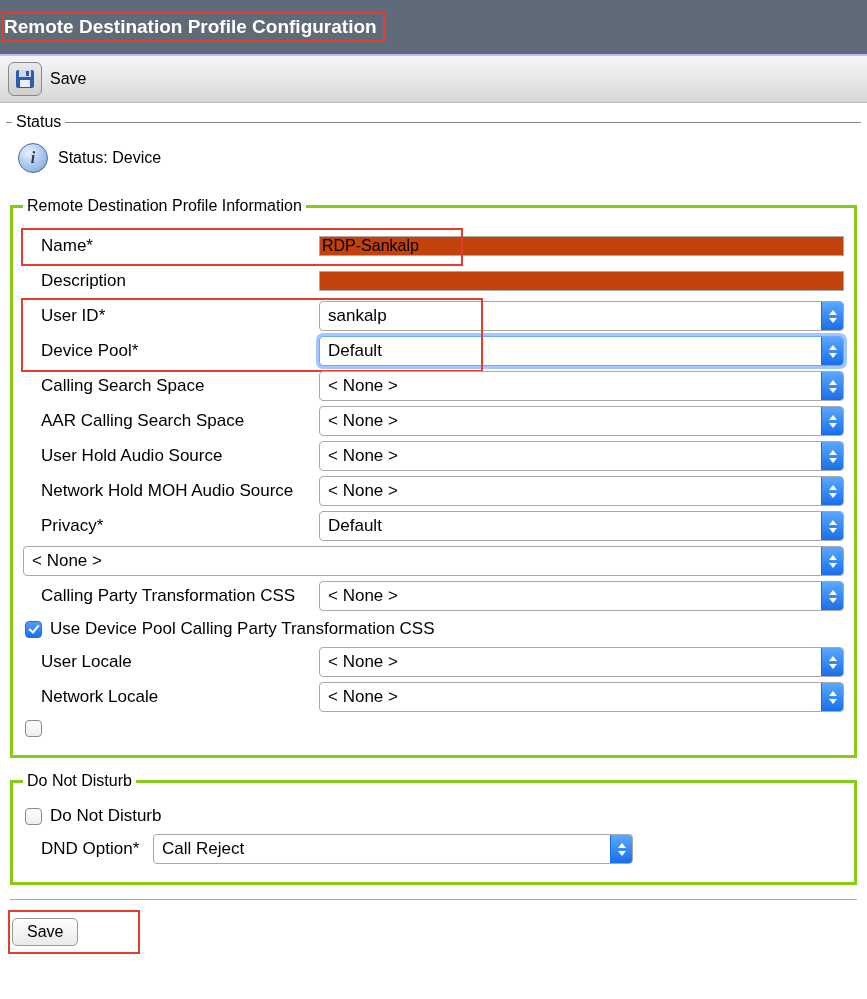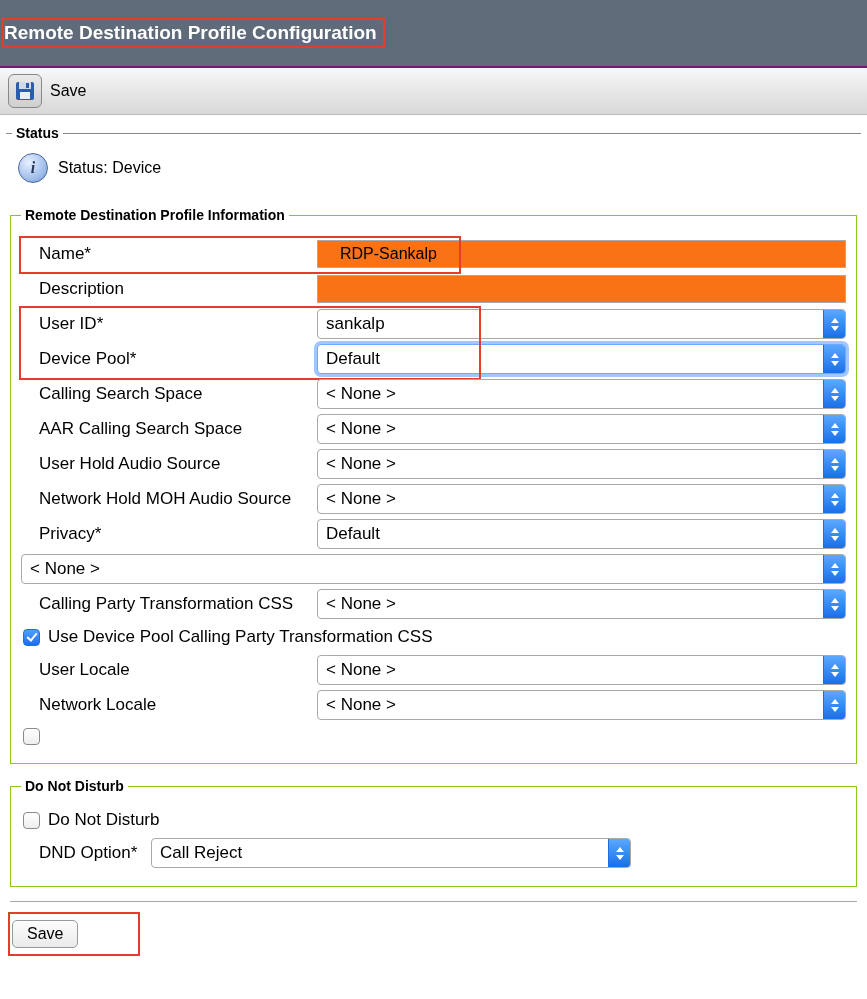--- a/index.html
+++ b/index.html
@@ -8,22 +8,22 @@
     font-family: Helvetica, Arial, sans-serif;
     font-size: 16px;
     background: #fff;
     color: #000;
   }
   .header-bar {
     background: #5f6b79;
     color: #fff;
     font-weight: bold;
     font-size: 19px;
-    padding: 22px 8px;
-    border-bottom: 2px solid #701a75;
+    padding: 16px 8px;
+    border-bottom: 2px solid #c4b5fd;
   }
   .header-title-box {
     display: inline-block;
     border: 2px solid #e43c2d;
     padding: 2px 6px 2px 0;
     margin: -4px -2px -4px -6px;
   }
   .toolbar {
     background: linear-gradient(#f7f7f7, #d8d8d8);
     border-bottom: 1px solid #bbb;
@@ -46,27 +46,27 @@
   }
   fieldset {
     border: 1px solid #888;
     border-left: none;
     border-right: none;
     border-bottom: none;
     margin: 0 0 12px 0;
     padding: 10px 6px 10px 6px;
   }
   fieldset.box {
-    border: 1px solid #84cc16;
+    border: 3px solid #84cc16;
     padding: 12px 10px 14px 10px;
     margin: 6px 10px 14px 10px;
   }
   legend {
-    font-weight: bold;
-    font-size: 14px;
+    font-weight: normal;
+    font-size: 16px;
     padding: 0 4px;
   }
   .status-row {
     display: flex; align-items: center; gap: 10px;
     padding: 2px 6px 6px 6px;
   }
   .info-icon {
     width: 30px; height: 30px;
     border-radius: 50%;
     background: radial-gradient(circle at 35% 30%, #e8f0ff, #98b7e6 70%, #5a7fb8);
@@ -87,25 +87,25 @@
     flex: 0 0 296px;
     padding-left: 18px;
     font-size: 17px;
   }
   .form-control {
     flex: 1 1 auto;
   }
   .req { font-weight: normal; }
   input[type=text].txt {
     width: 100%;
-    height: 28px;
+    height: 20px;
     font-size: 16px;
     border: 1px solid #aaa;
-    padding: 2px 22px;
-    background: #f97316;
+    padding: 2px 2px;
+    background: #c2410c;
   }
   .select {
     position: relative;
     width: 100%;
     height: 30px;
     border: 1px solid #a9a9a9;
     border-radius: 4px;
     background: #fff;
     display: flex;
     align-items: center;

